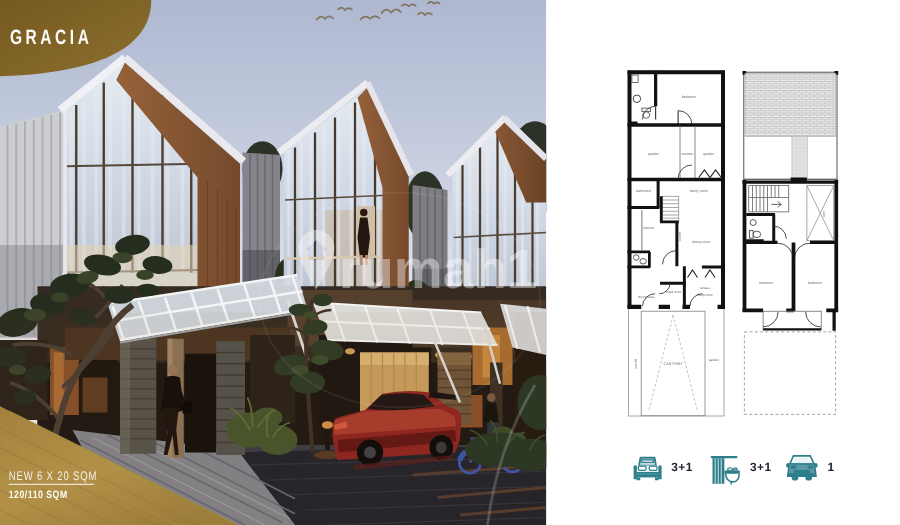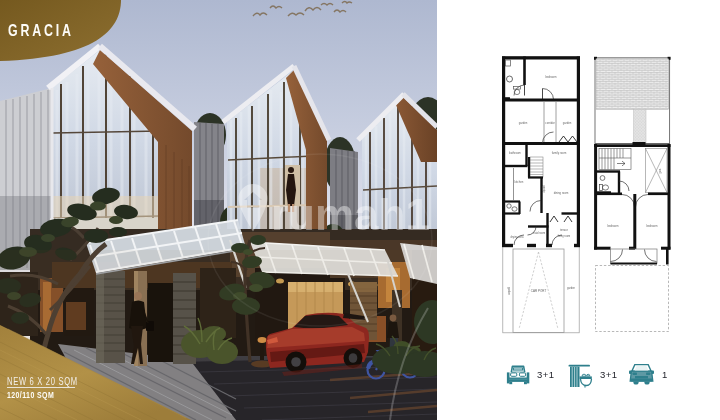--- a/index.html
+++ b/index.html
@@ -3,21 +3,21 @@
 <meta charset="utf-8">
 <style>
   html,body{margin:0;padding:0;}
   body{width:720px;height:420px;overflow:hidden;background:#ffffff;font-family:"Liberation Sans",sans-serif;}
   .page{position:relative;width:720px;height:420px;background:#ffffff;}
   .photo{position:absolute;left:0;top:0;width:437px;height:420px;}
   .badgetext{position:absolute;left:8px;top:20.5px;color:#fdfcf8;font-weight:bold;font-size:16.5px;letter-spacing:3.8px;transform:scaleX(0.75);transform-origin:0 0;}
   .ribbon1{position:absolute;left:7px;top:376px;color:#f3efe9;font-size:10px;letter-spacing:0.9px;transform:scaleX(0.76);transform-origin:0 0;}
   .ribbon2{position:absolute;left:7px;top:390px;color:#fdfcf8;font-size:8.5px;font-weight:bold;letter-spacing:0.5px;transform:scaleX(0.82);transform-origin:0 0;}
   .rline{position:absolute;left:7px;top:387px;width:68px;height:1px;background:#e9e4da;}
-  .num{position:absolute;font-weight:normal;font-size:9.5px;color:#23242c;letter-spacing:0.4px;}
+  .num{position:absolute;font-weight:bold;font-size:9.5px;color:#23242c;letter-spacing:0.4px;}
 </style>
 </head>
 <body>
 <div class="page">
 
   <svg class="photo" viewBox="0 0 437 420" width="437" height="420">
     <defs>
       <linearGradient id="sky" x1="0" y1="0" x2="0" y2="1">
         <stop offset="0" stop-color="#aeb8d0"></stop>
         <stop offset="0.3" stop-color="#c6cddf"></stop>

